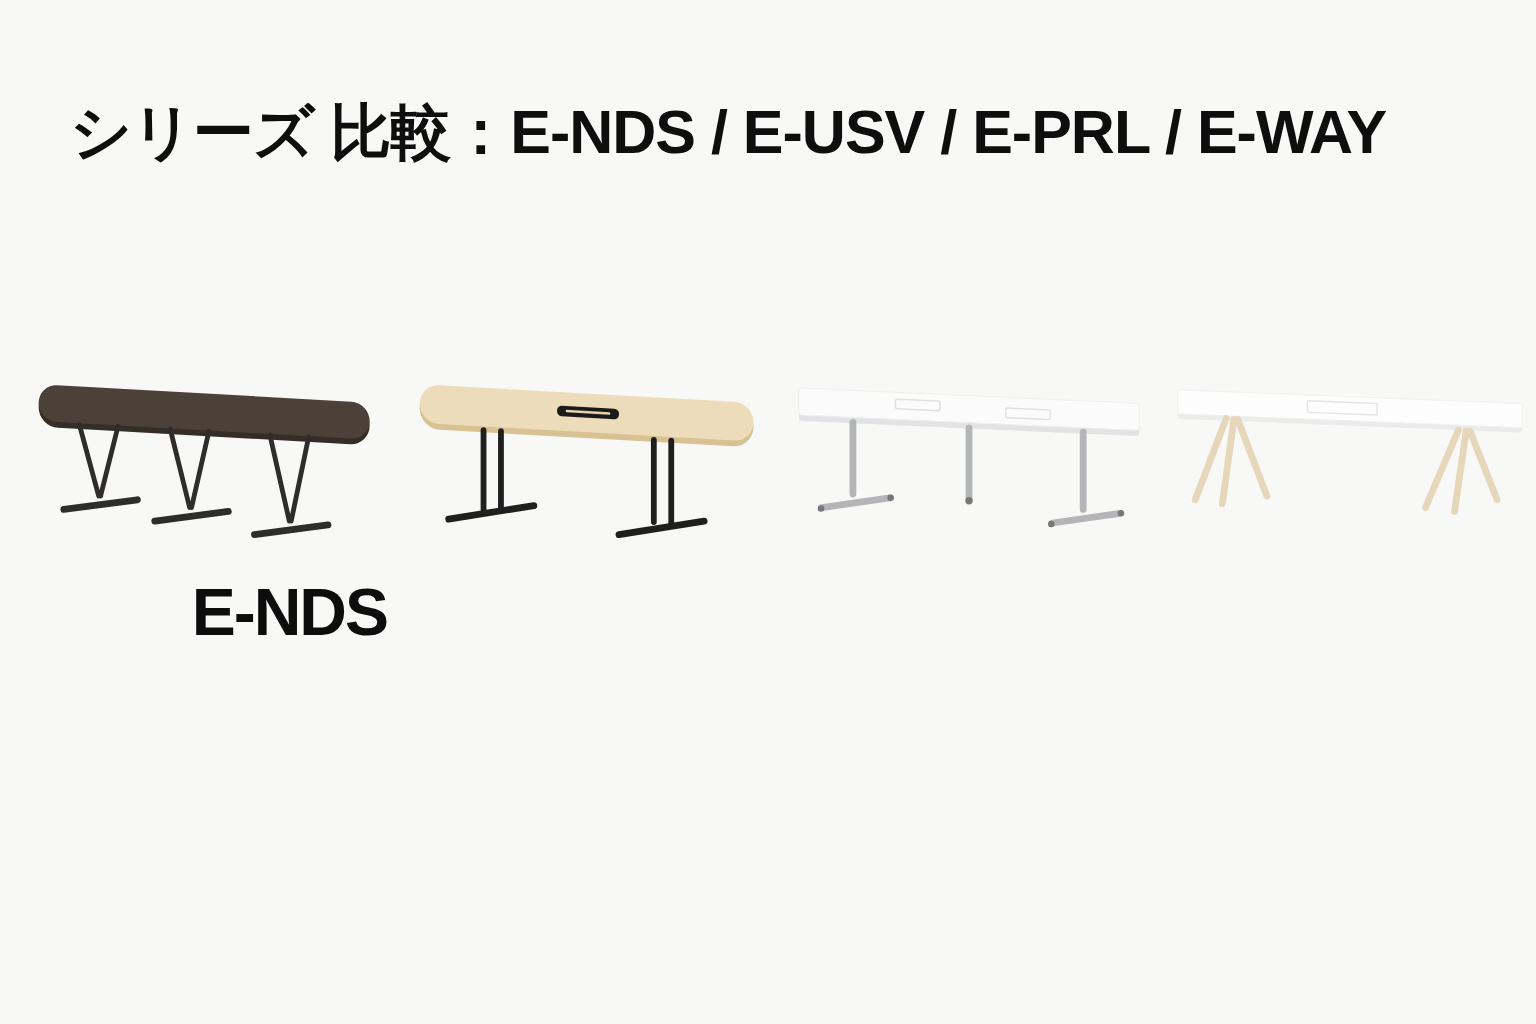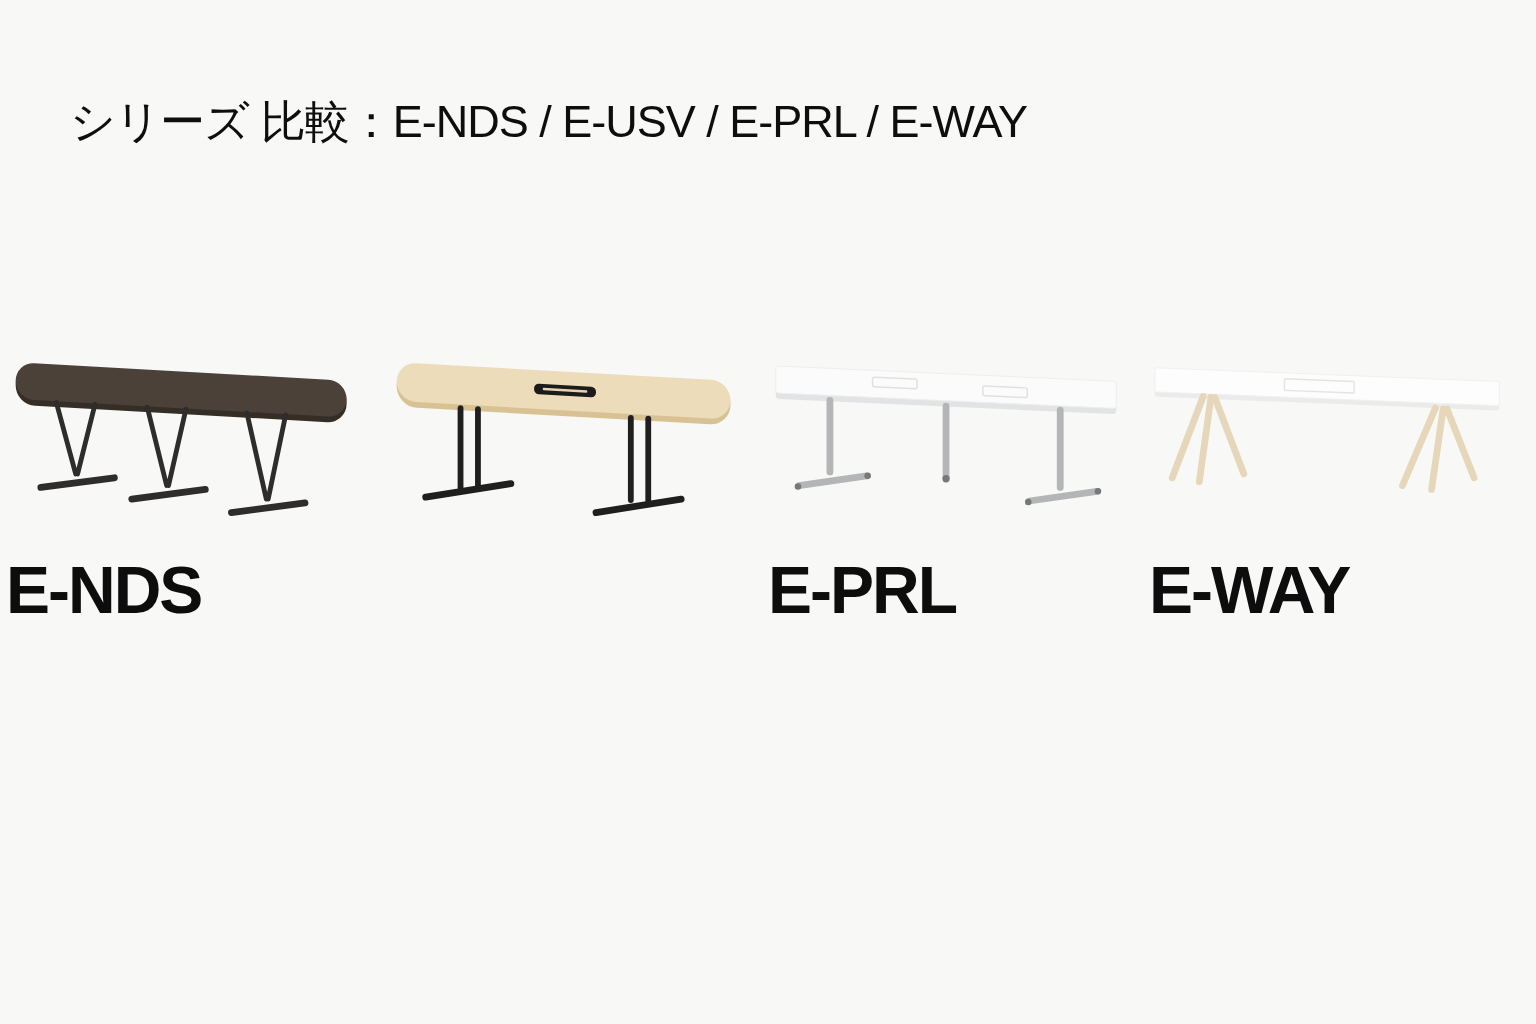--- a/index.html
+++ b/index.html
@@ -4,37 +4,37 @@
 <style>
   * { margin: 0; padding: 0; box-sizing: border-box; }
   html, body {
     width: 1536px; height: 1024px;
     overflow: hidden;
     font-family: "Liberation Sans", "DejaVu Sans", sans-serif;
   }
   body { background: #f8f8f6; }
   .title {
     margin: 92px 0 0 70px;
-    font-size: 45px;
-    font-weight: 400;
+    font-size: 61px;
+    font-weight: 700;
     letter-spacing: -1px;
     color: #0e0e0e;
     white-space: nowrap;
   }
   .row {
     margin-top: 200px;
     display: flex;
     width: 1536px;
     padding: 0 6px;
   }
   .product {
     flex: 1 1 0;
     display: flex;
     flex-direction: column;
-    align-items: flex-start;
+    align-items: flex-end;
   }
   .product svg {
     width: 358px;
     height: 179px;
     display: block;
   }
   .product figcaption {
     margin-top: 26px;
     font-size: 66px;
     font-weight: 700;
@@ -109,36 +109,34 @@
           <path d="M270,154 L340,144" stroke-width="7"></path>
         </g>
         <g fill="#77787a">
           <circle cx="31" cy="139" r="3.4"></circle>
           <circle cx="103" cy="128" r="3.4"></circle>
           <circle cx="184" cy="131" r="3.8"></circle>
           <circle cx="269" cy="155" r="3.4"></circle>
           <circle cx="341" cy="144" r="3.4"></circle>
         </g>
       </svg>
-      <figcaption>E-PRL</figcaption>
     </figure>
 
     <figure class="product">
       <svg viewBox="0 0 370 185" aria-hidden="true">
         <g transform="skewY(2.3)">
           <rect x="6" y="18" width="356" height="28" rx="3" fill="#ebebeb"></rect>
           <rect x="6" y="16" width="356" height="25" rx="2" stroke="#f0f0f0" stroke-width="1" fill="#fdfdfd"></rect>
           <rect x="140" y="22" width="72" height="12" rx="1" fill="none" stroke-width="1.5" stroke="#e4e4e4"></rect>
         </g>
         <g fill="none" stroke-linecap="round" stroke="#e6d6ba">
           <path d="M56,46 L24,130" stroke-width="7"></path>
           <path d="M64,47 L52,134" stroke-width="7"></path>
           <path d="M68,47 L98,126" stroke-width="7"></path>
           <path d="M296,58 L262,138" stroke-width="7"></path>
           <path d="M304,59 L292,142" stroke-width="7"></path>
           <path d="M308,59 L336,130" stroke-width="7"></path>
         </g>
       </svg>
-      <figcaption>E-WAY</figcaption>
     </figure>
 
   </div>
 </div>
 
 </body></html>

